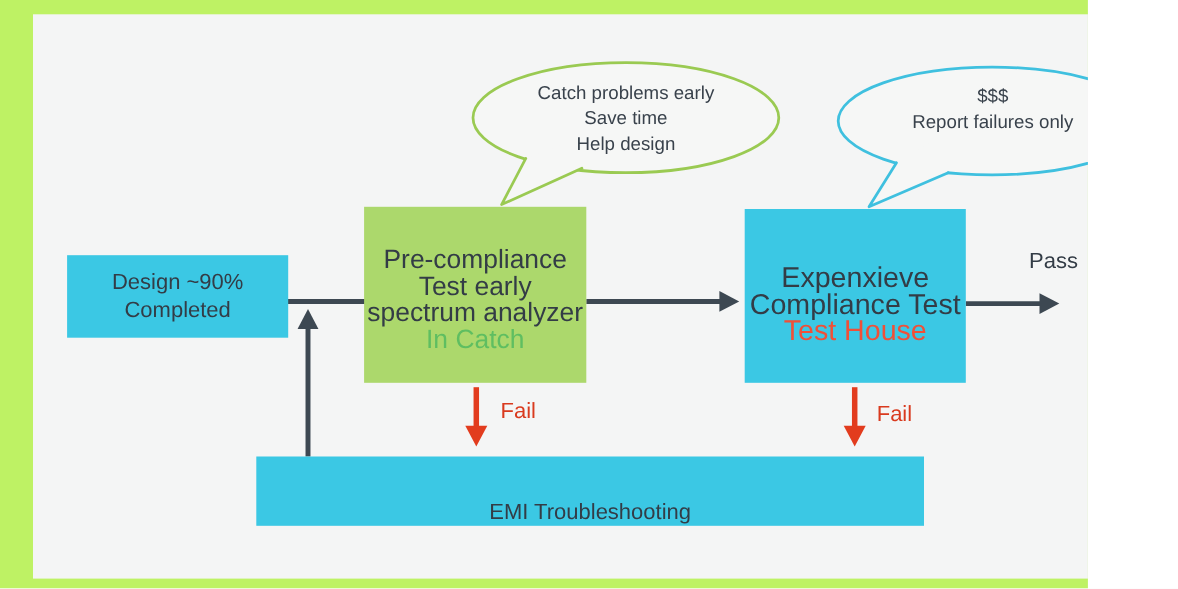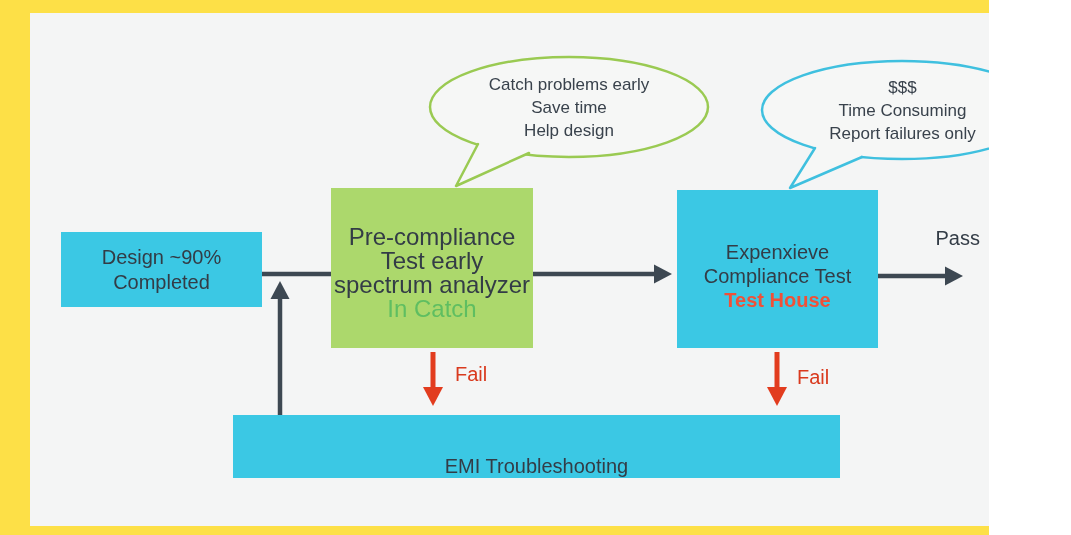--- a/index.html
+++ b/index.html
@@ -1,27 +1,27 @@
 <!DOCTYPE html>
 <html><head>
 <meta charset="utf-8">
 <style>
   html,body { margin:0; padding:0; background:#ffffff; font-family:"Liberation Sans", sans-serif; }
-  .page { position:relative; width:989px; height:535px; background:#fde047; overflow:hidden; }
+  .page { position:relative; width:989px; height:535px; background:#bef264; overflow:hidden; }
   .panel { position:absolute; left:30px; top:13px; width:1033px; height:513px; background:#f4f5f5; }
   .shapes { position:absolute; left:0; top:0; width:1071px; height:535px; }
 
   .node { position:absolute; display:flex; flex-direction:column; justify-content:center;
           align-items:center; text-align:center; color:#333c46; box-sizing:border-box; }
   .box-design { left:29px; top:232px; width:201px; height:75px; background:#3bc8e4; font-size:20px; line-height:25px;margin-left:32px; }
   .box-pre    { left:331px; top:188px; width:202px; height:160px; background:#acd86c; font-size:24px; line-height:24px; padding-top:10px; }
-  .box-comp   { left:677px; top:190px; width:201px; height:158px; background:#3bc8e4; font-size:20px; line-height:24px; padding-top:14px; }
+  .box-comp   { left:677px; top:190px; width:201px; height:158px; background:#3bc8e4; font-size:26px; line-height:24px; padding-top:14px; }
   .box-emi    { left:233px; top:415px; width:607px; height:63px; background:#3bc8e4; font-size:20px;justify-content:flex-end; }
   .loc-green { color:#5fbe61; }
-  .loc-red   { color:#f05038;font-weight:bold; }
+  .loc-red   { color:#f05038; }
 
   .bubble-text { position:absolute; text-align:center; font-size:17px; line-height:23px; color:#39424c; }
   .bt-green { left:430px; top:73px; width:278px; }
   .bt-cyan  { left:762px; top:76px; width:281px; }
 
   .lbl { position:absolute; font-size:20px; }
   .lbl-pass  { left:910px; top:227px; width:70px; text-align:right; color:#333c46; }
   .lbl-fail1 { left:455px; top:363px; color:#d93a1e; }
   .lbl-fail2 { left:797px; top:366px; color:#d93a1e; }
 </style>
@@ -60,21 +60,20 @@
   </svg>
 
   <div class="bubble-text bt-green">
     <div>Catch problems early</div>
     <div>Save time</div>
     <div>Help design</div>
   </div>
 
   <div class="bubble-text bt-cyan">
     <div>$$$</div>
-    <div>Time Consuming</div>
     <div>Report failures only</div>
   </div>
 
   <div class="node box-design">
     <div>Design ~90%</div>
     <div>Completed</div>
   </div>
 
   <div class="node box-pre">
     <div>Pre-compliance</div>

